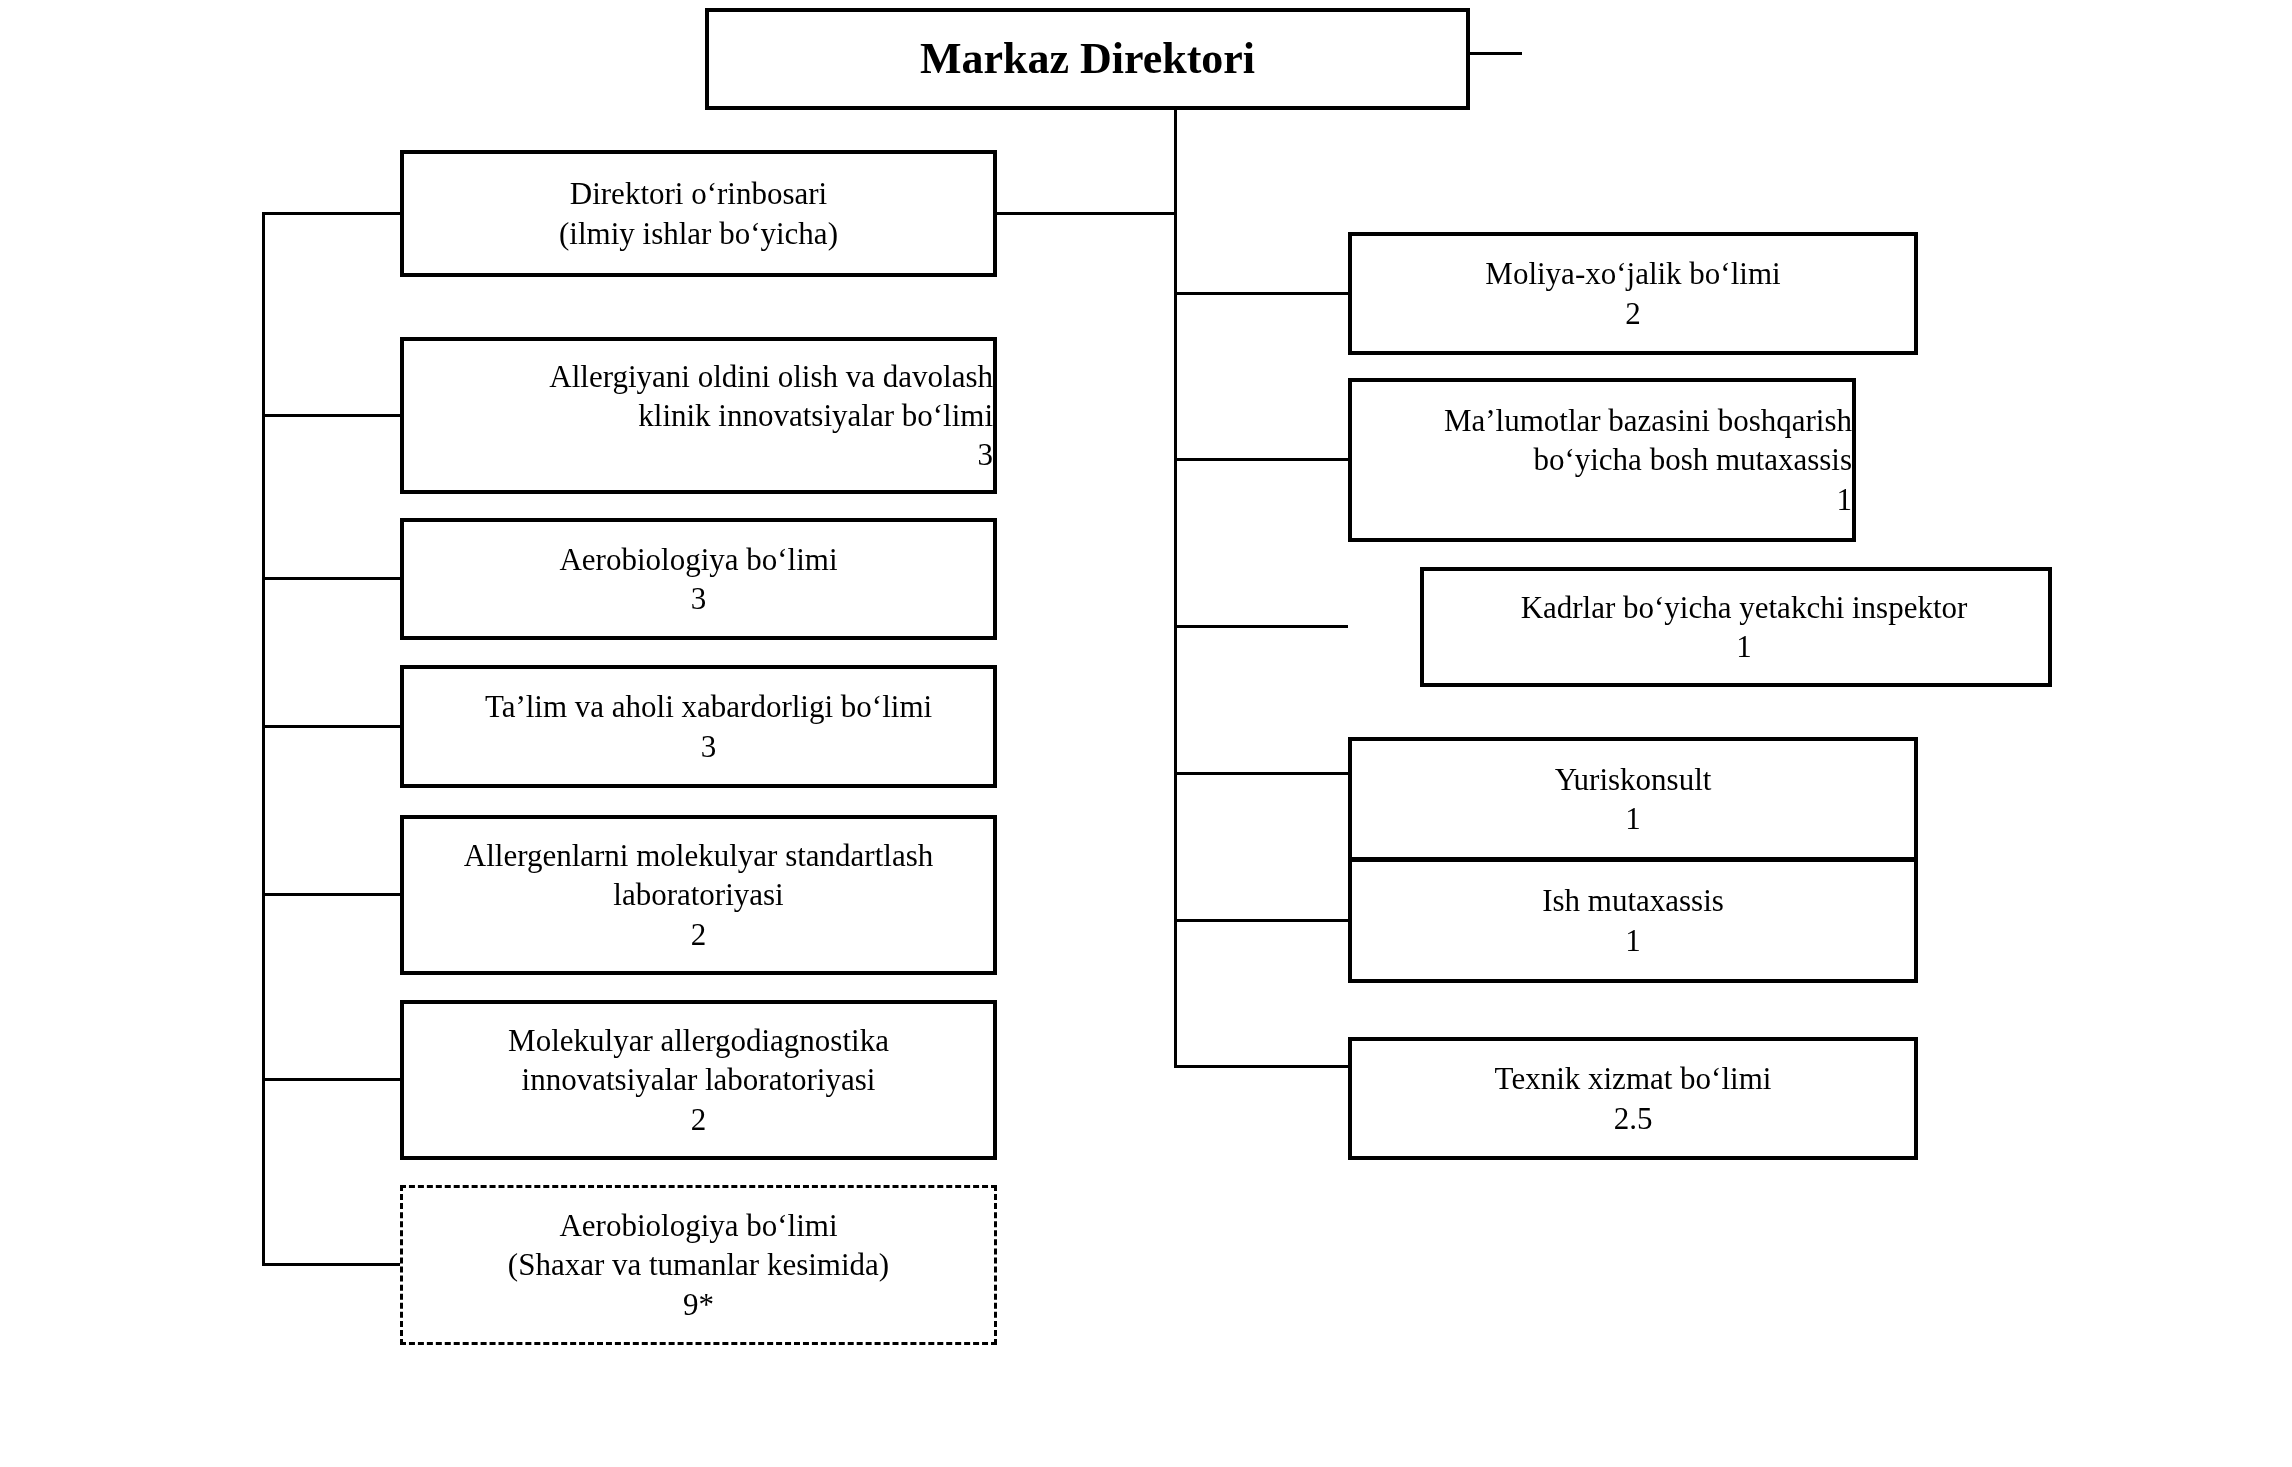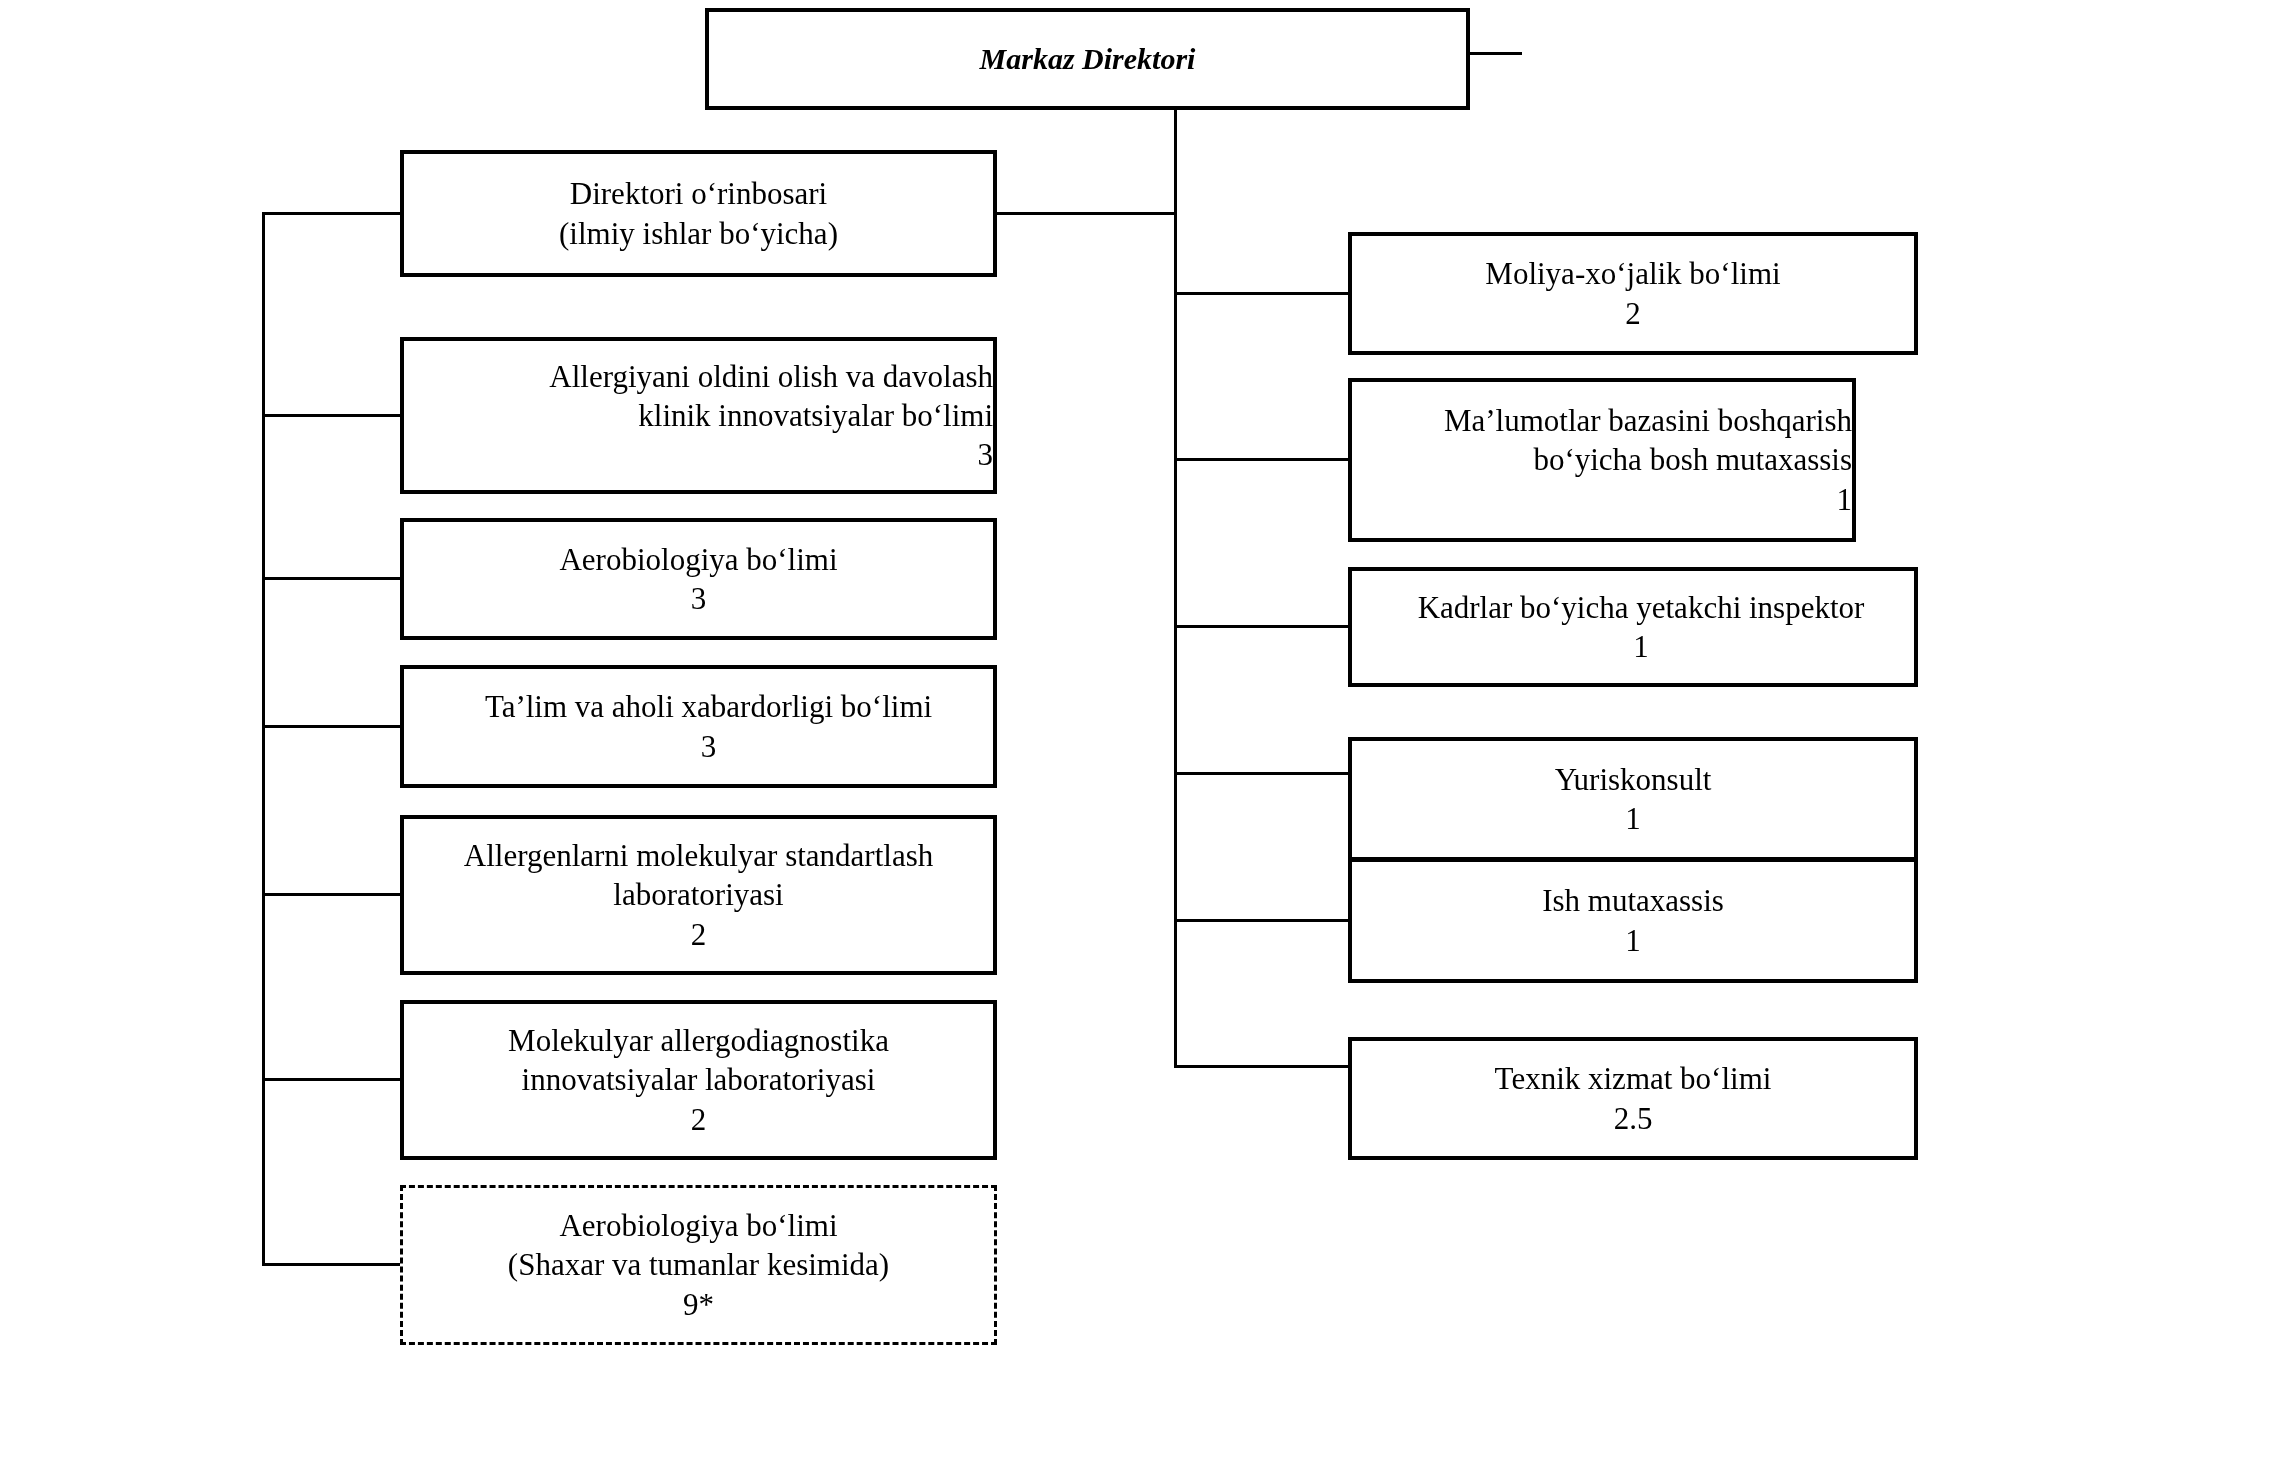--- a/index.html
+++ b/index.html
@@ -18,21 +18,21 @@
     background: #ffffff;
     display: flex;
     flex-direction: column;
     align-items: center;
     justify-content: center;
     text-align: center;
     font-size: 31px;
     line-height: 1.26;
   }
   .box.dashed { border: 3px dashed #000000; }
-  .box.root   { font-weight: bold; font-size: 30px; font-style: italic; }
+  .box.root   { font-weight: bold; font-size: 44px; }
   .line-seg   { display: block; white-space: nowrap; }
   .count      { display: block; }
   .conn {
     position: absolute;
     background: #000000;
   }
 </style>
 </head>
 <body>
 
@@ -104,21 +104,21 @@
     <span class="line-seg">Moliya-xoʻjalik boʻlimi</span>
     <span class="count">2</span>
   </div>
 
   <div class="box" style="left:1348px; top:378px; width:508px; height:164px;align-items:flex-end;">
     <span class="line-seg">Maʼlumotlar bazasini boshqarish</span>
     <span class="line-seg">boʻyicha bosh mutaxassis</span>
     <span class="count">1</span>
   </div>
 
-  <div class="box" style="left:1348px; top:567px; width:570px; height:120px;padding-left:16px;">
+  <div class="box" style="left:1420px; top:567px; width:632px; height:120px;padding-left:16px;">
     <span class="line-seg">Kadrlar boʻyicha yetakchi inspektor</span>
     <span class="count">1</span>
   </div>
 
   <div class="box" style="left:1348px; top:712px; width:570px; height:124px;margin-top:25px;">
     <span class="line-seg">Yuriskonsult</span>
     <span class="count">1</span>
   </div>
 
   <div class="box" style="left:1348px; top:858px; width:570px; height:125px;">

